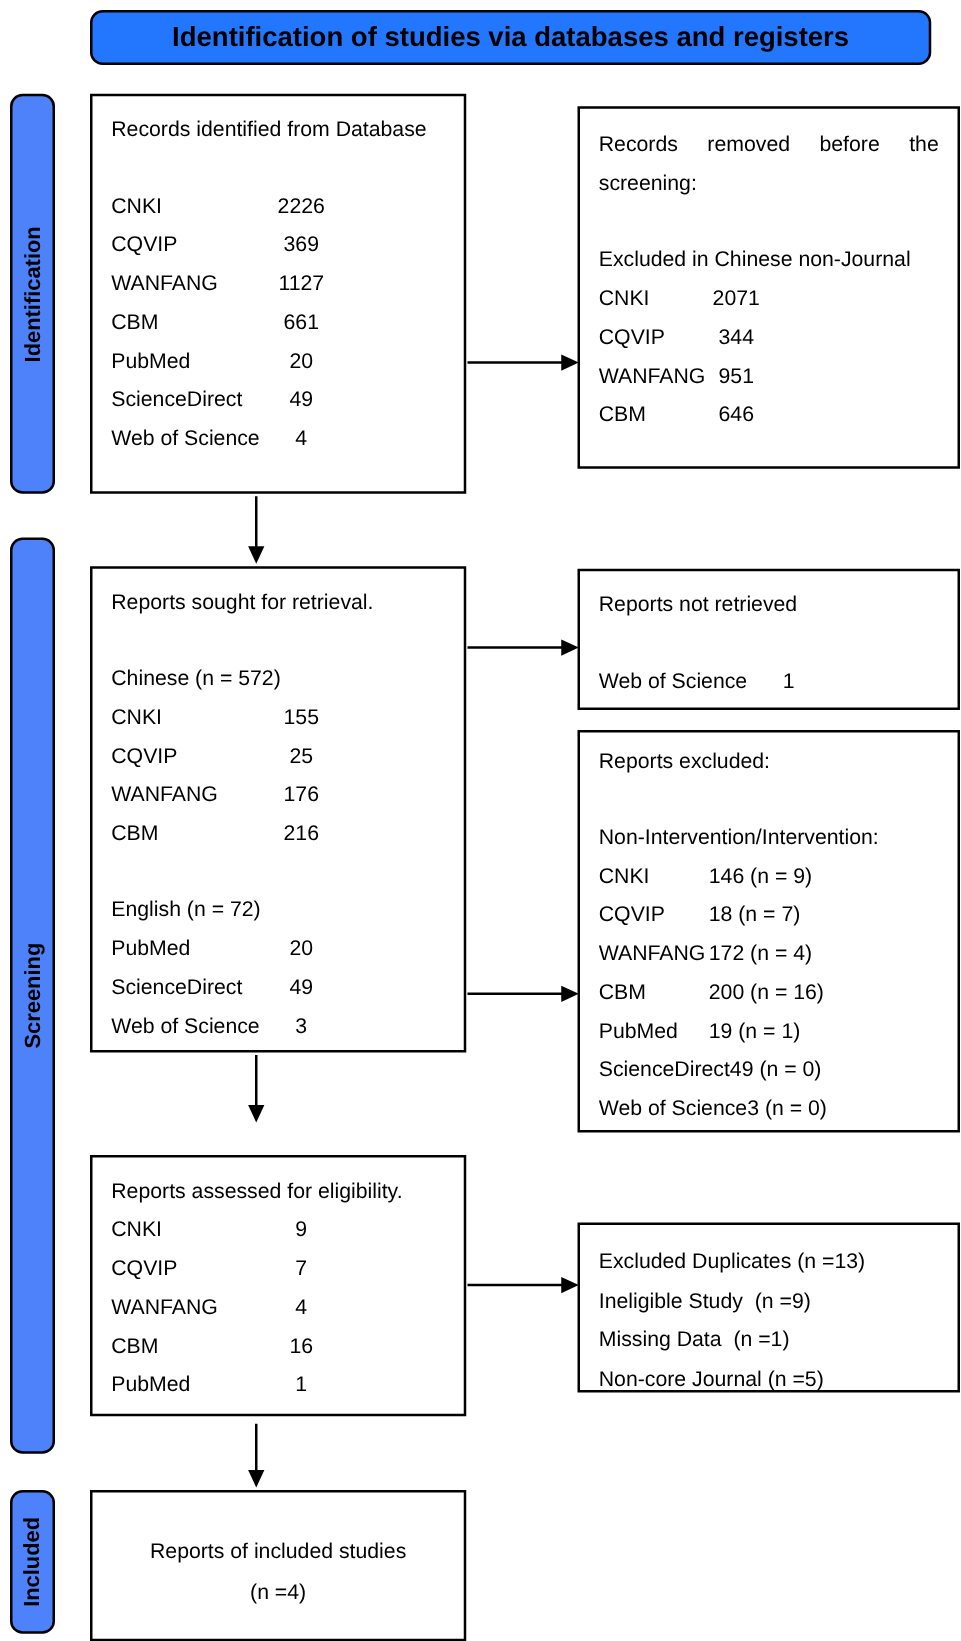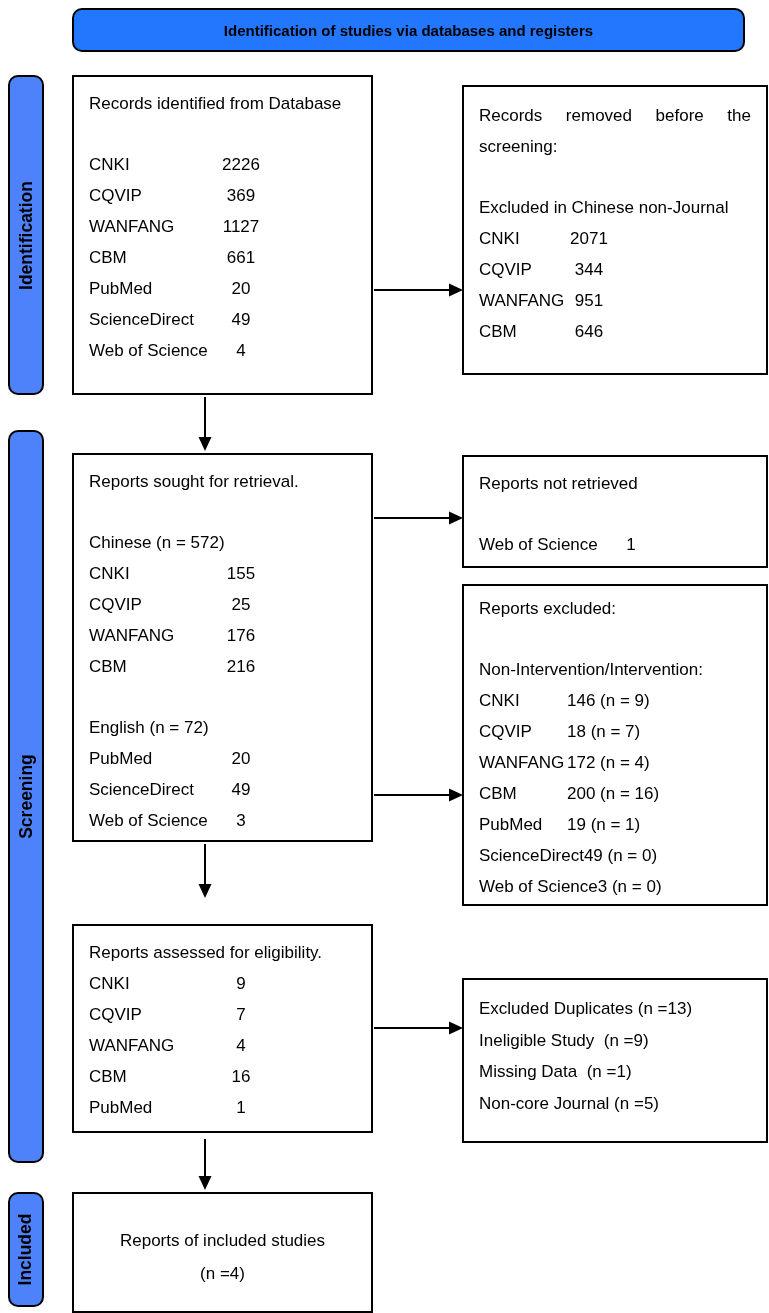--- a/index.html
+++ b/index.html
@@ -5,21 +5,21 @@
   html,body { margin:0; padding:0; background:#fff; }
   .canvas {
     position:relative; width:769px; height:1313px; background:#ffffff;
     font-family:"Liberation Sans", sans-serif; font-size:17px; color:#000;
     overflow:hidden;
   }
   .banner {
     position:absolute; left:72px; top:8px; width:673px; height:44px;
     background:#2277fe; border:2.5px solid #000; border-radius:10px;
     box-sizing:border-box; display:flex; align-items:center; justify-content:center;
-    font-weight:bold; font-size:15px;
+    font-weight:bold; font-size:22px;
   }
   .stage {
     position:absolute; left:8px; width:36px; background:#4d82fb;
     border:2.5px solid #000; border-radius:10px; box-sizing:border-box;
     display:flex; align-items:center; justify-content:center;
   }
   .stage span { transform:rotate(-90deg); white-space:nowrap; font-weight:bold; font-size:17.5px; }
   .st-identification { top:75px;  height:320px; }
   .st-screening      { top:430px; height:733px; }
   .st-included       { top:1192px; height:115px; }
@@ -27,21 +27,21 @@
   .bx {
     position:absolute; background:#fff; border:2.5px solid #000;
     box-sizing:border-box; padding:11px 15px; line-height:31px;
   }
   .b-identified   { left:72px;  top:75px;   width:301px; height:320px; }
   .b-removed      { left:462px; top:85px;   width:306px; height:290px; padding-top:13px; }
   .b-sought       { left:72px;  top:453px;  width:301px; height:389px; }
   .b-notretrieved { left:462px; top:455px;  width:306px; height:113px; }
   .b-excluded     { left:462px; top:584px;  width:306px; height:322px; padding-top:7px; }
   .b-assessed     { left:72px;  top:900px;  width:301px; height:209px;margin-top:24px; }
-  .b-duplicates   { left:462px; top:978px;  width:306px; height:165px; padding-top:13px; line-height:31.5px; }
+  .b-duplicates   { left:462px; top:978px;  width:306px; height:136px; padding-top:13px; line-height:31.5px; }
   .b-included     { left:72px;  top:1192px; width:301px; height:121px; padding-top:30px; line-height:33px; }
 
   .row { display:flex; white-space:pre-wrap; }
   .lbl { min-width:130px; }
   .val { min-width:44px; text-align:center; white-space:pre-wrap; }
   .lbl-sm { min-width:88px; }
   .val-w { text-align:left; }
   .spacer { height:30px; }
   .line { white-space:pre-wrap; }
   .just { text-align:justify; }

